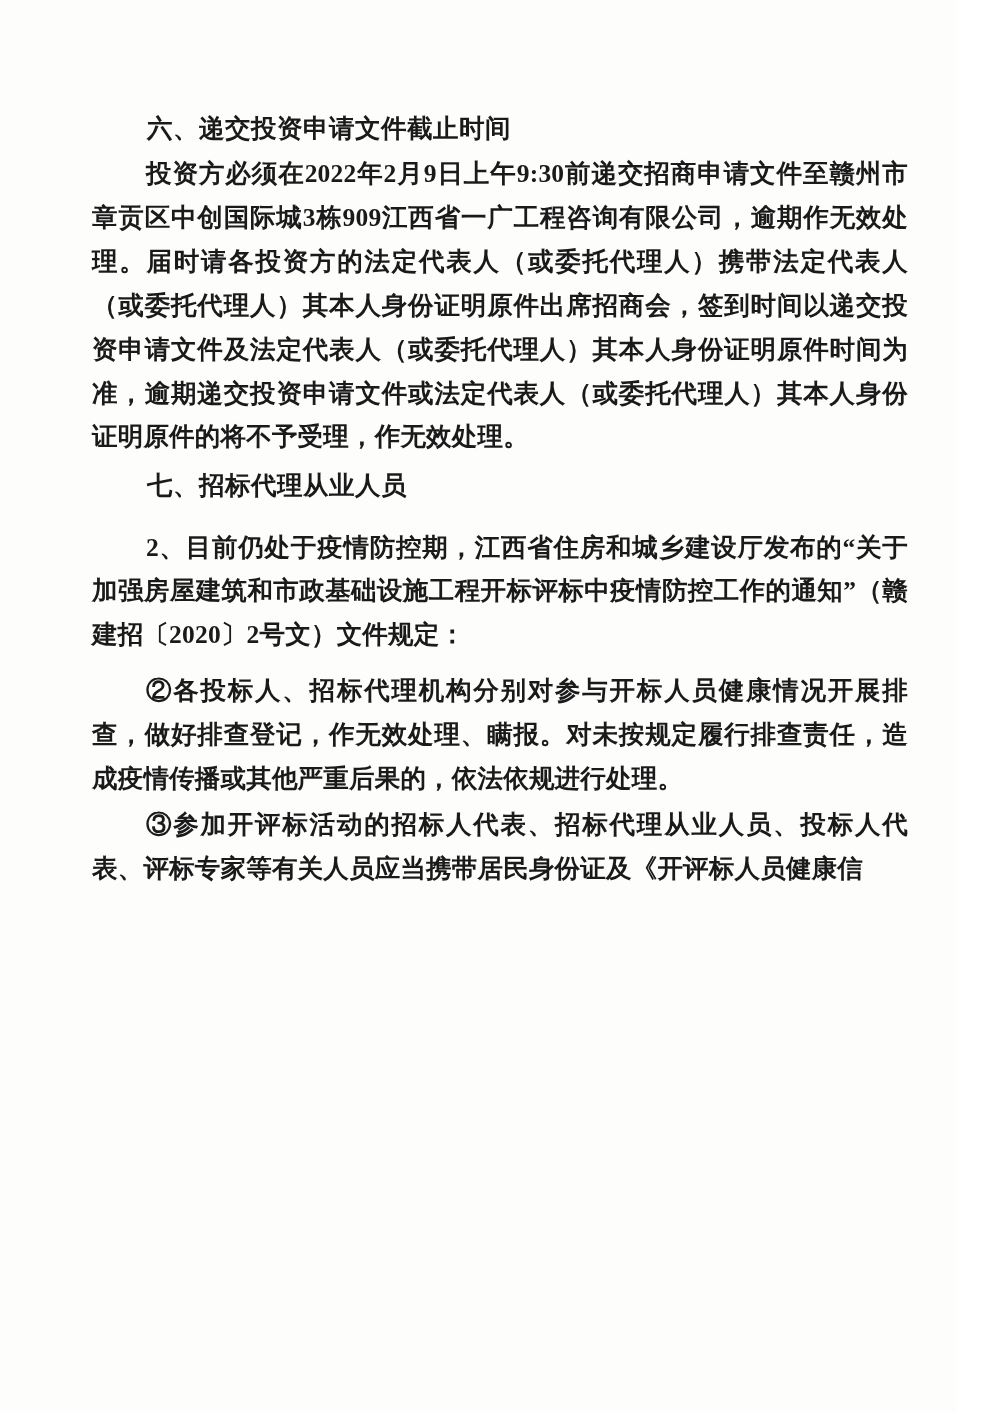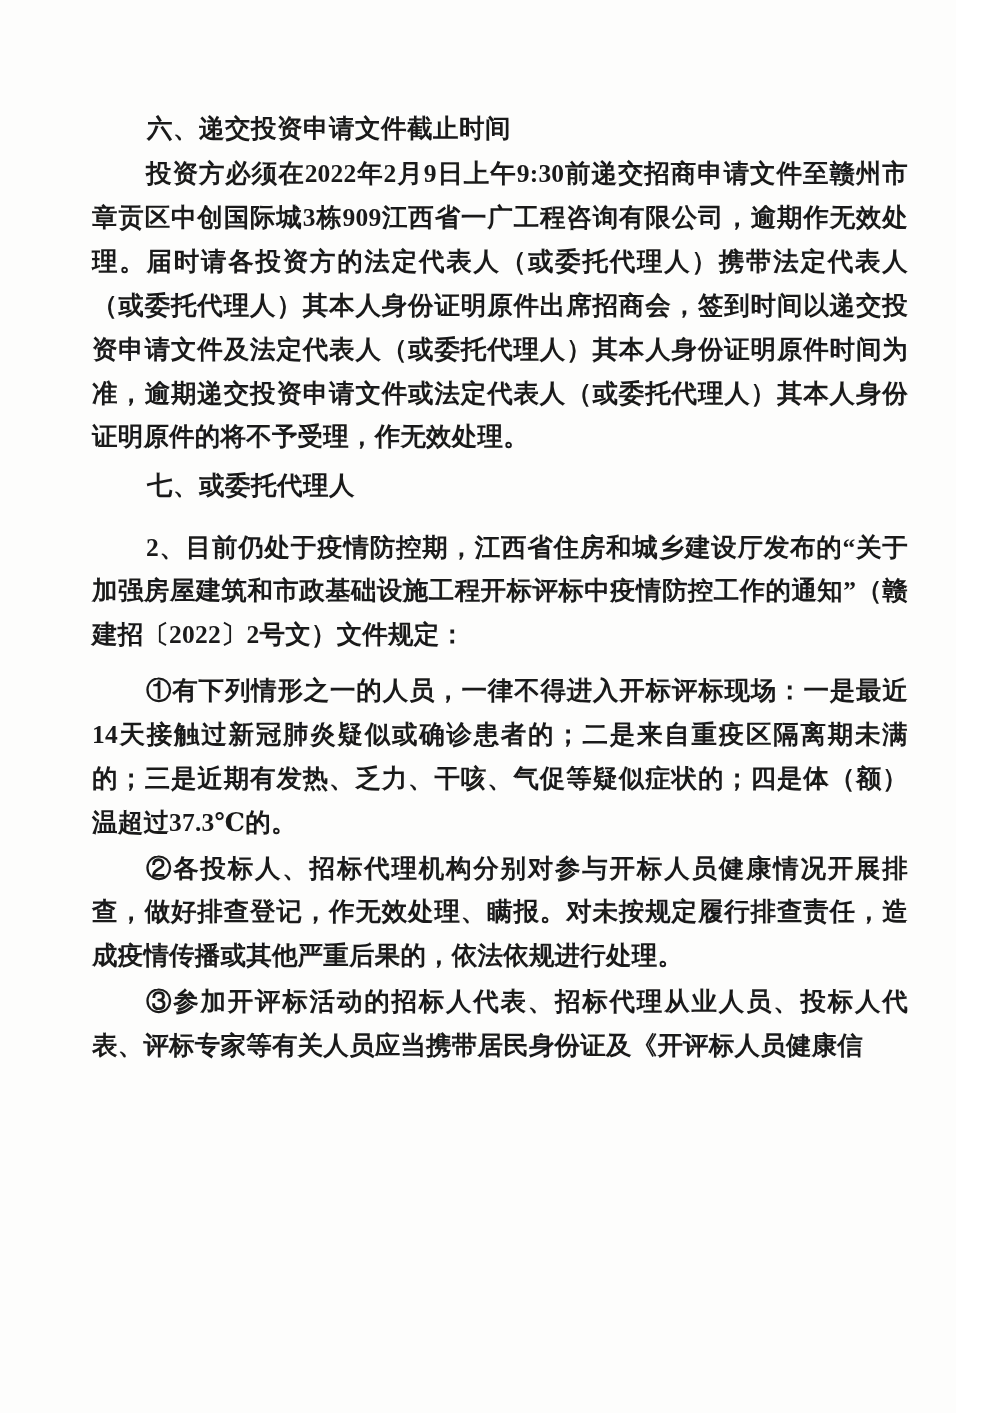--- a/index.html
+++ b/index.html
@@ -56,31 +56,30 @@
 <body>
 
 <div class="page">
   <div class="doc-body">
 
     <h2 class="heading">六、递交投资申请文件截止时间</h2>
     <p class="para">投资方必须在2022年2月9日上午9:30前递交招商申请文件至赣州市章贡区中创国际城3栋909江西省一广工程咨询有限公司，逾期作无效处理。届时请各投资方的法定代表人（或委托代理人）携带法定代表人（或委托代理人）其本人身份证明原件出席招商会，签到时间以递交投资申请文件及法定代表人（或委托代理人）其本人身份证明原件时间为准，逾期递交投资申请文件或法定代表人（或委托代理人）其本人身份证明原件的将不予受理，作无效处理。</p>
 
     <div class="spacer-sm"></div>
 
-    <h2 class="heading">七、或委托代理人</h2>
+    <h2 class="heading">七、招标代理从业人员</h2>
 
     <div class="spacer-sm"></div>
 
 
     <div class="spacer-md"></div>
 
-    <p class="para">2、目前仍处于疫情防控期，江西省住房和城乡建设厅发布的“关于加强房屋建筑和市政基础设施工程开标评标中疫情防控工作的通知”（赣建招〔2022〕2号文）文件规定：</p>
+    <p class="para">2、目前仍处于疫情防控期，江西省住房和城乡建设厅发布的“关于加强房屋建筑和市政基础设施工程开标评标中疫情防控工作的通知”（赣建招〔2020〕2号文）文件规定：</p>
 
     <div class="spacer-md"></div>
 
-    <p class="para">①有下列情形之一的人员，一律不得进入开标评标现场：一是最近14天接触过新冠肺炎疑似或确诊患者的；二是来自重疫区隔离期未满的；三是近期有发热、乏力、干咳、气促等疑似症状的；四是体（额）温超过37.3℃的。</p>
 
     <p class="para">②各投标人、招标代理机构分别对参与开标人员健康情况开展排查，做好排查登记，作无效处理、瞒报。对未按规定履行排查责任，造成疫情传播或其他严重后果的，依法依规进行处理。</p>
 
     <p class="para tight">③参加开评标活动的招标人代表、招标代理从业人员、投标人代表、评标专家等有关人员应当携带居民身份证及《开评标人员健康信</p>
 
   </div>
 </div>
 
 </body></html>

